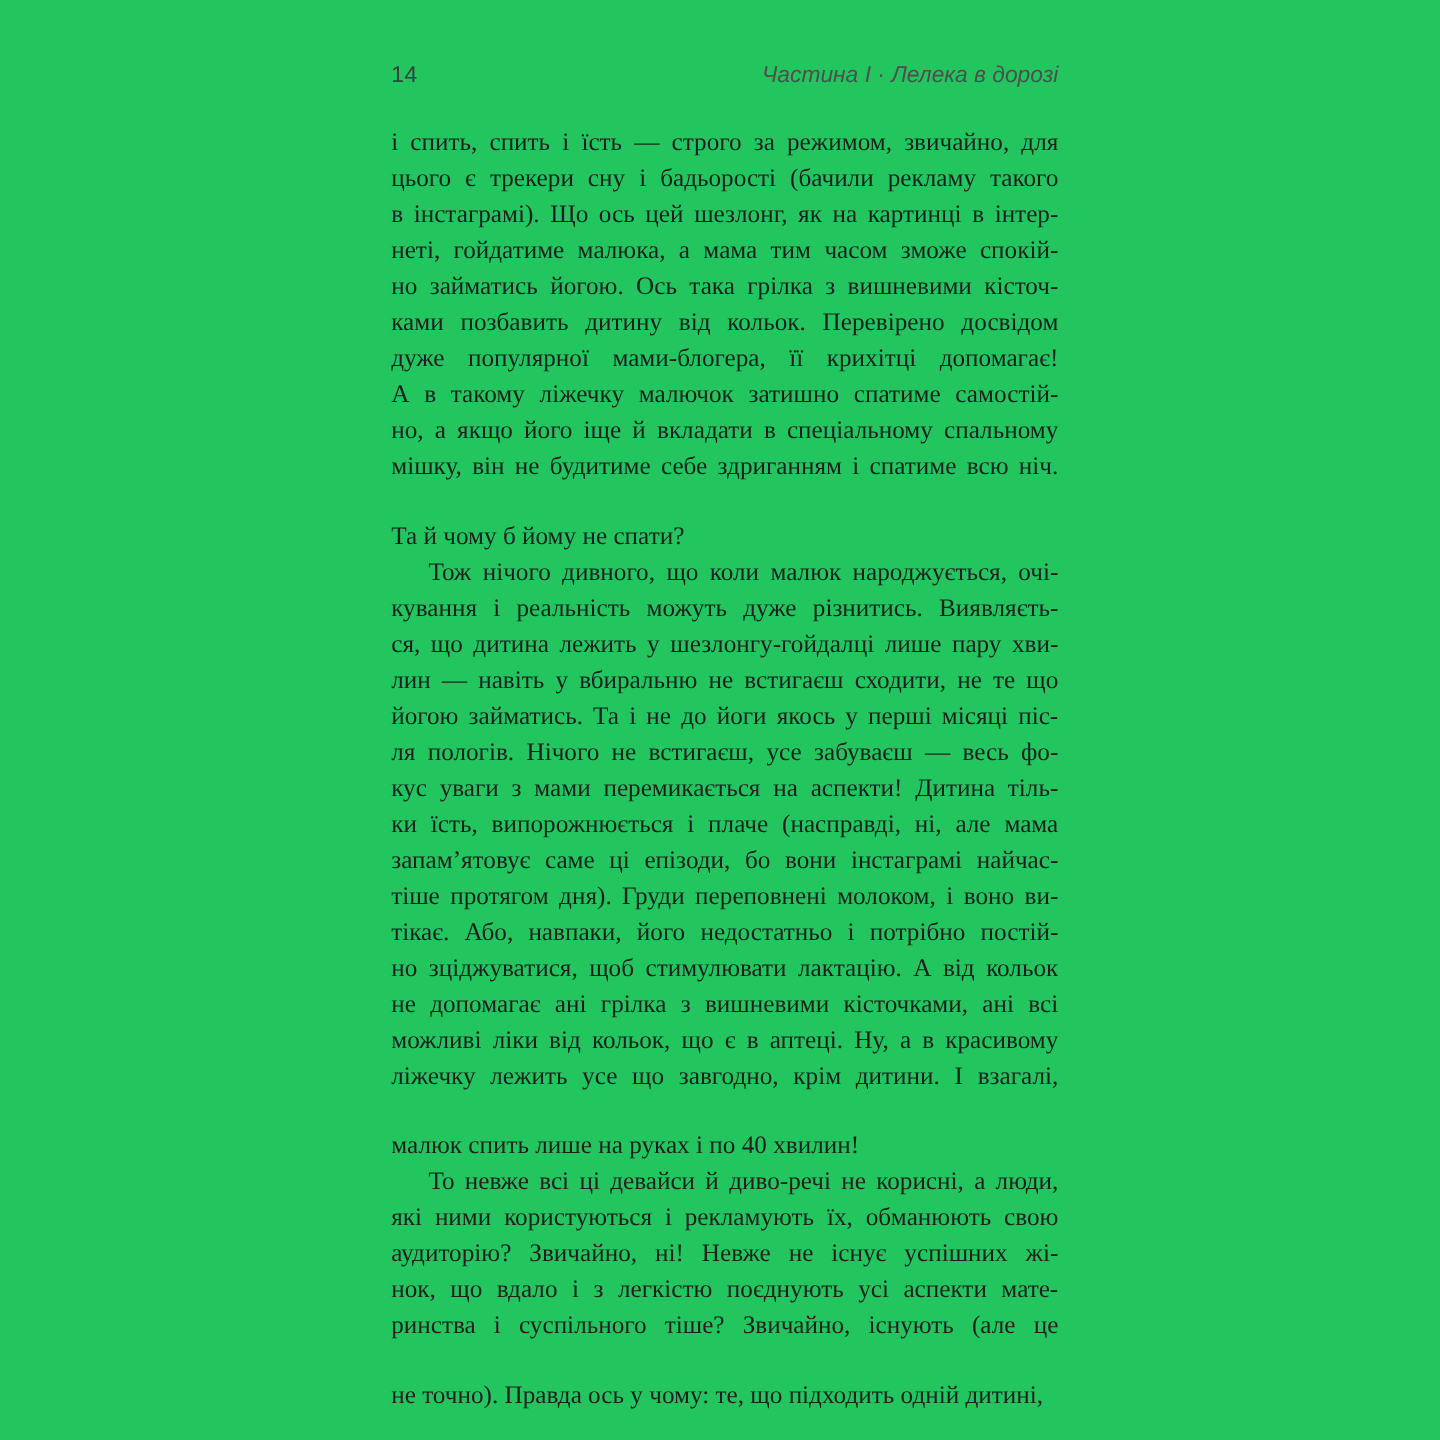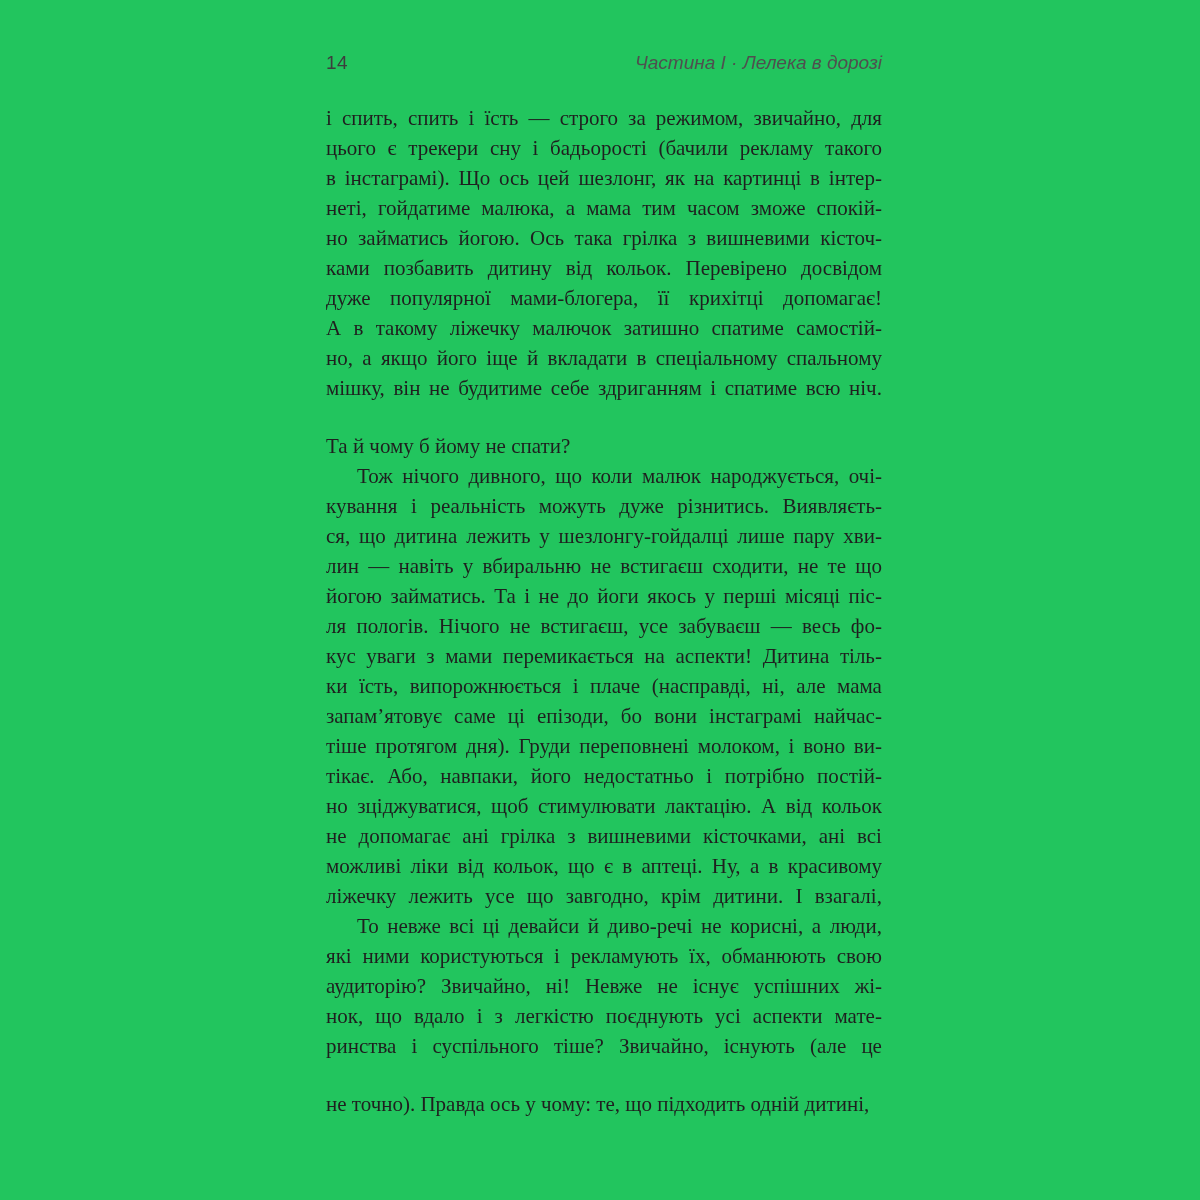--- a/index.html
+++ b/index.html
@@ -347,20 +347,21 @@
           <span>ліжечку</span>
           <span>лежить</span>
           <span>усе</span>
           <span>що</span>
           <span>завгодно,</span>
           <span>крім</span>
           <span>дитини.</span>
           <span>І</span>
           <span>взагалі,</span>
         </div>
+        <div class="line last">малюк спить лише на руках і по 40 хвилин!</div>
       </div>
       <div class="para">
         <div class="line indent">
           <span>То</span>
           <span>невже</span>
           <span>всі</span>
           <span>ці</span>
           <span>девайси</span>
           <span>й</span>
           <span>диво-речі</span>

